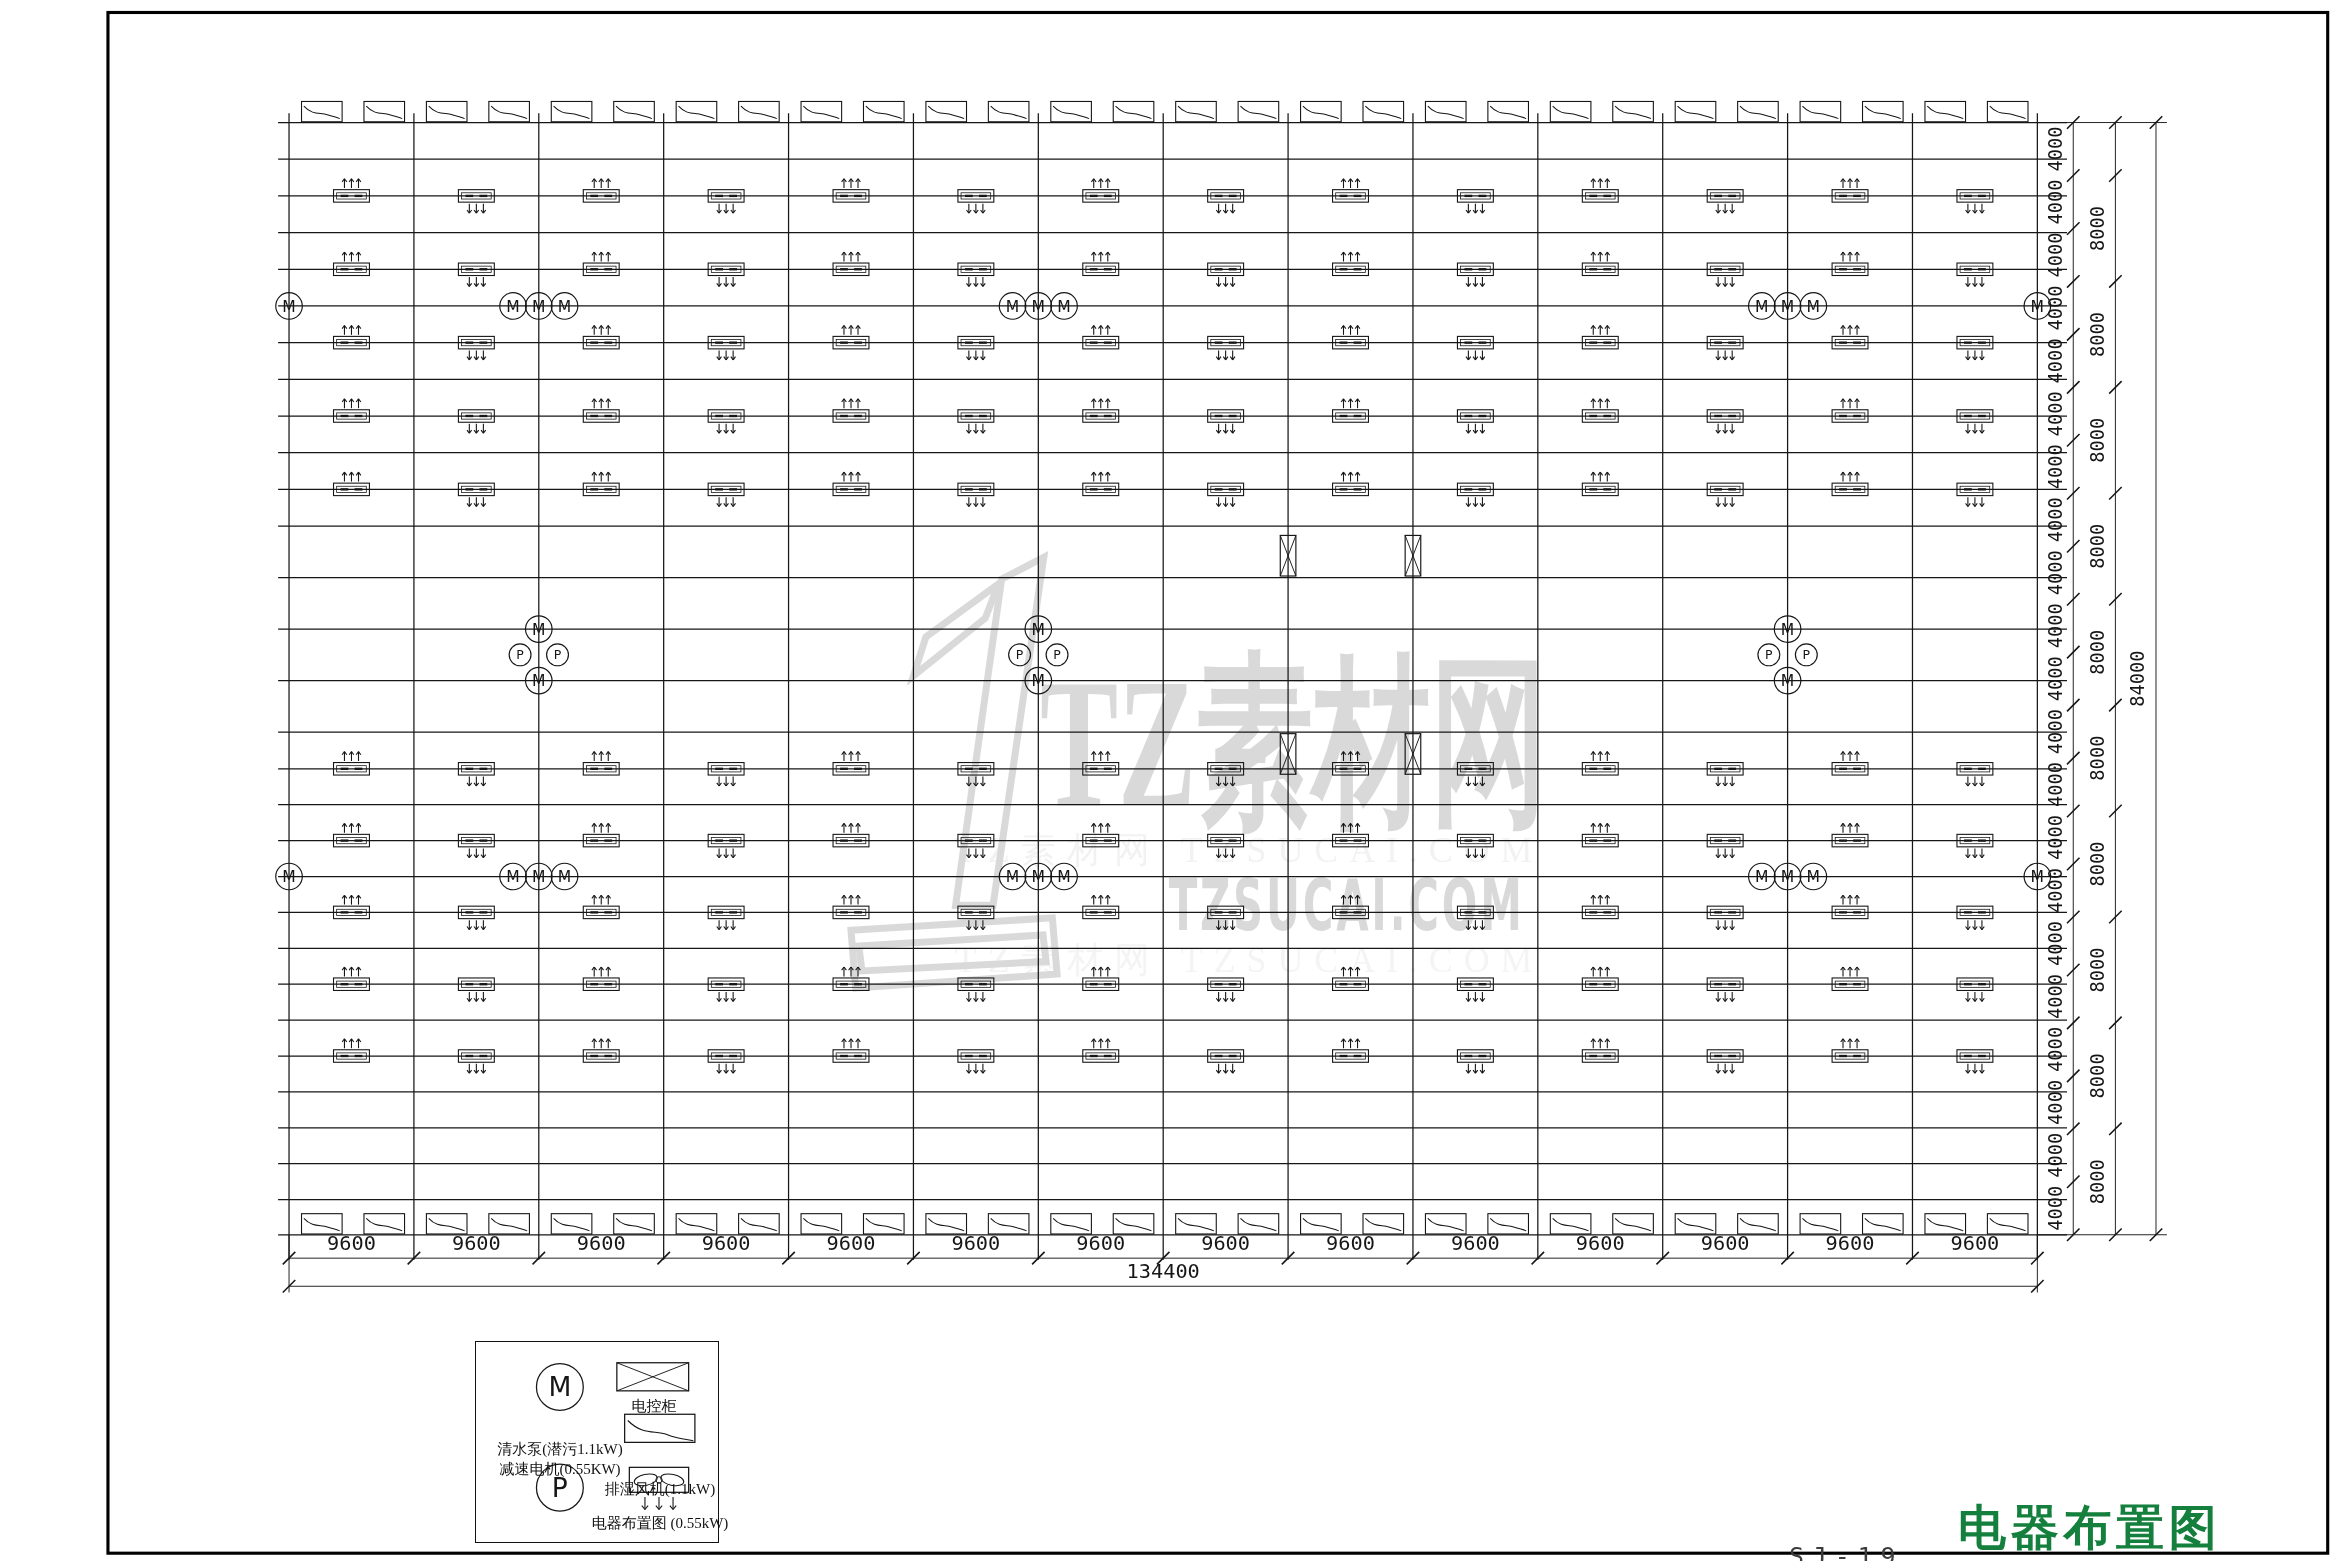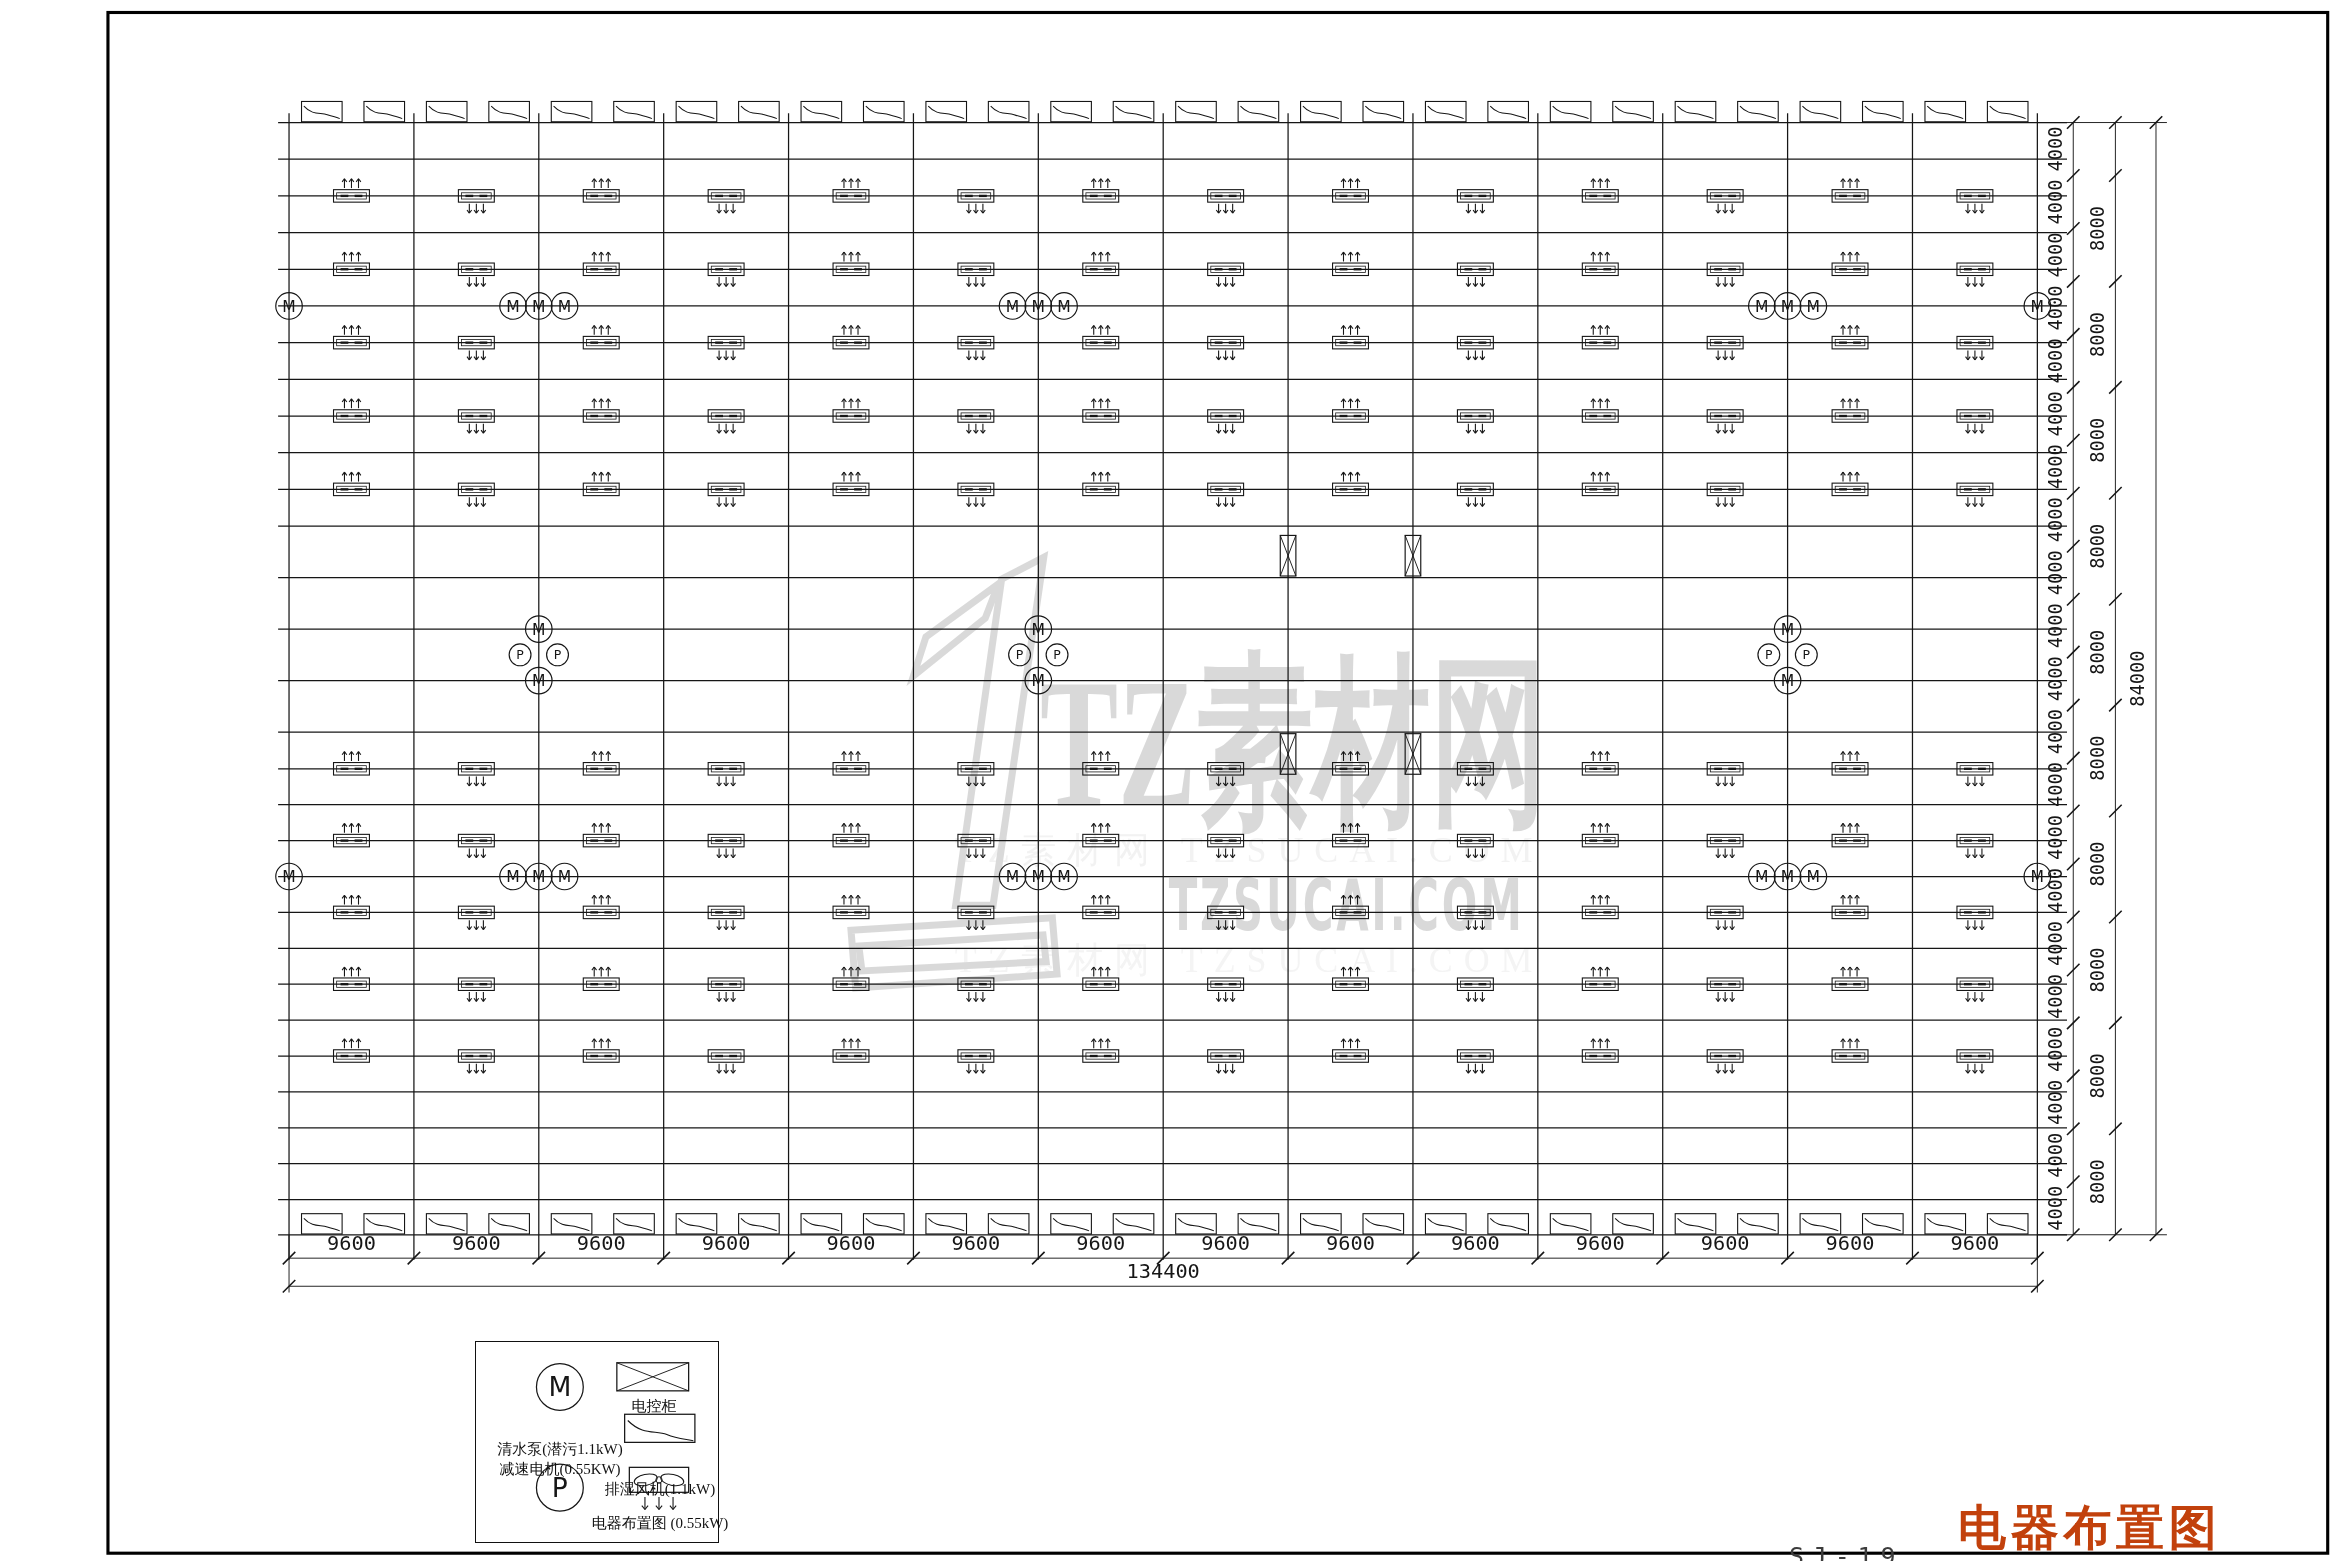--- a/index.html
+++ b/index.html
@@ -4,21 +4,21 @@
 <style>
   html,body{margin:0;padding:0;background:#ffffff;}
   body{width:2342px;height:1561px;position:relative;overflow:hidden;
        font-family:"DejaVu Sans",sans-serif;}
   .sheet{position:absolute;left:0;top:0;width:2342px;height:1561px;background:#fff;}
   svg.canvas{position:absolute;left:0;top:0;}
   .legend-label{position:absolute;transform:translateX(-50%);
       font-family:"Liberation Serif",serif;font-size:15px;color:#111;
       white-space:nowrap;letter-spacing:0px;}
   .title-cn{position:absolute;font-family:"Liberation Serif",serif;
-      font-size:48px;font-weight:700;color:#c2410c;letter-spacing:4.7px;white-space:nowrap;}
+      font-size:48px;font-weight:700;color:#15803d;letter-spacing:4.7px;white-space:nowrap;}
   .sheet-code{position:absolute;font-family:"DejaVu Sans Mono",monospace;
       font-size:25px;color:#3c3c3c;letter-spacing:7.8px;white-space:nowrap;margin-top:40px;}
   .legend-box{position:absolute;border:1.6px solid #111;background:transparent;}
 </style>
 </head>
 <body>
 
 <div class="sheet">
 
   <svg id="plan-svg" class="canvas" width="2342" height="1561" viewBox="0 0 3000 2000">

